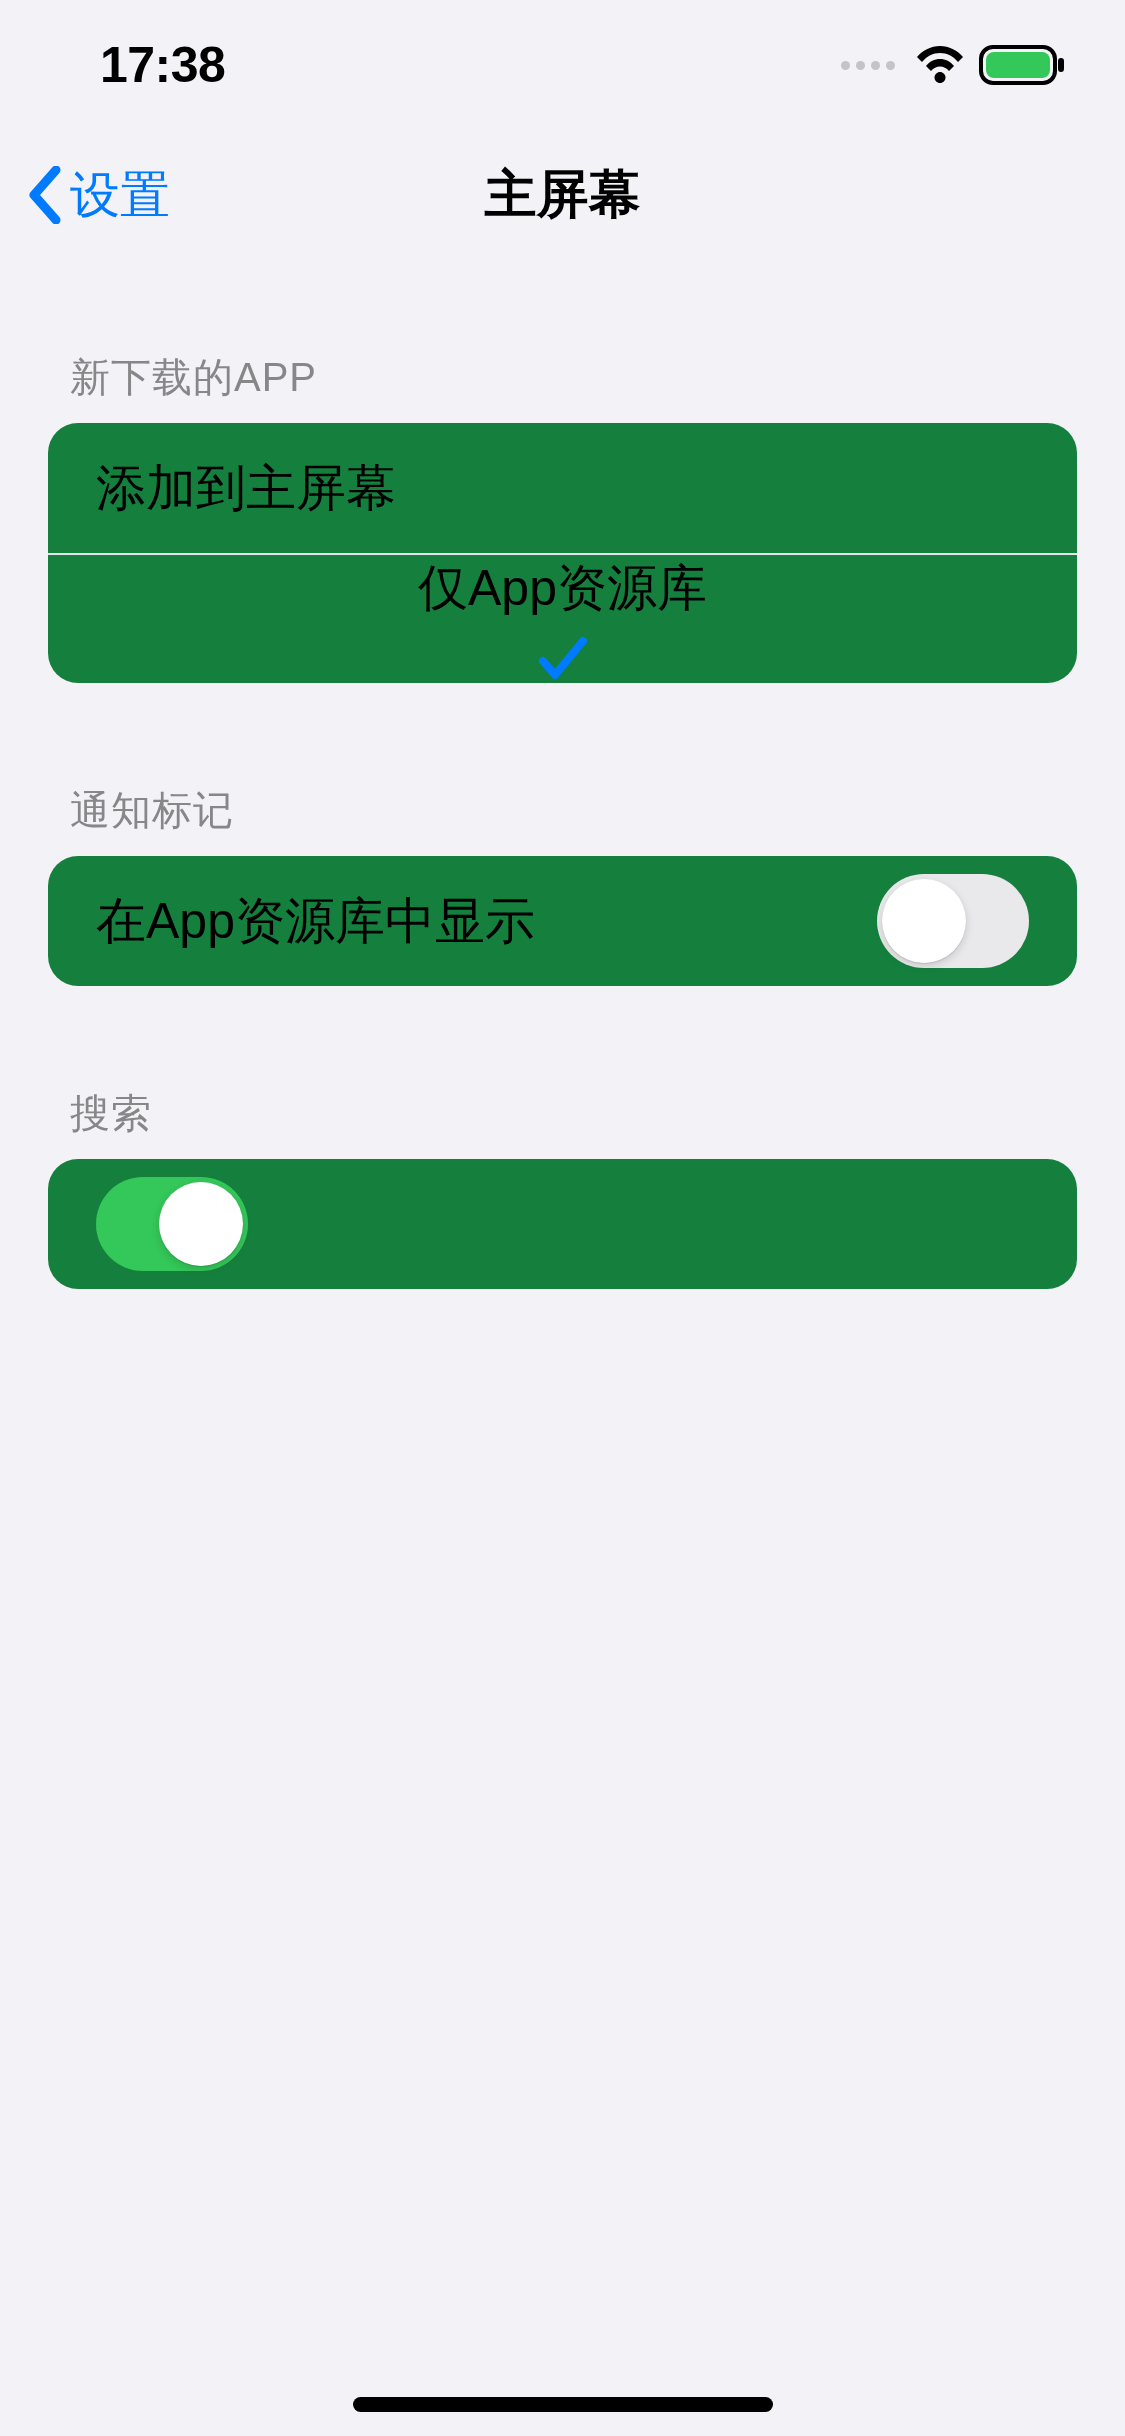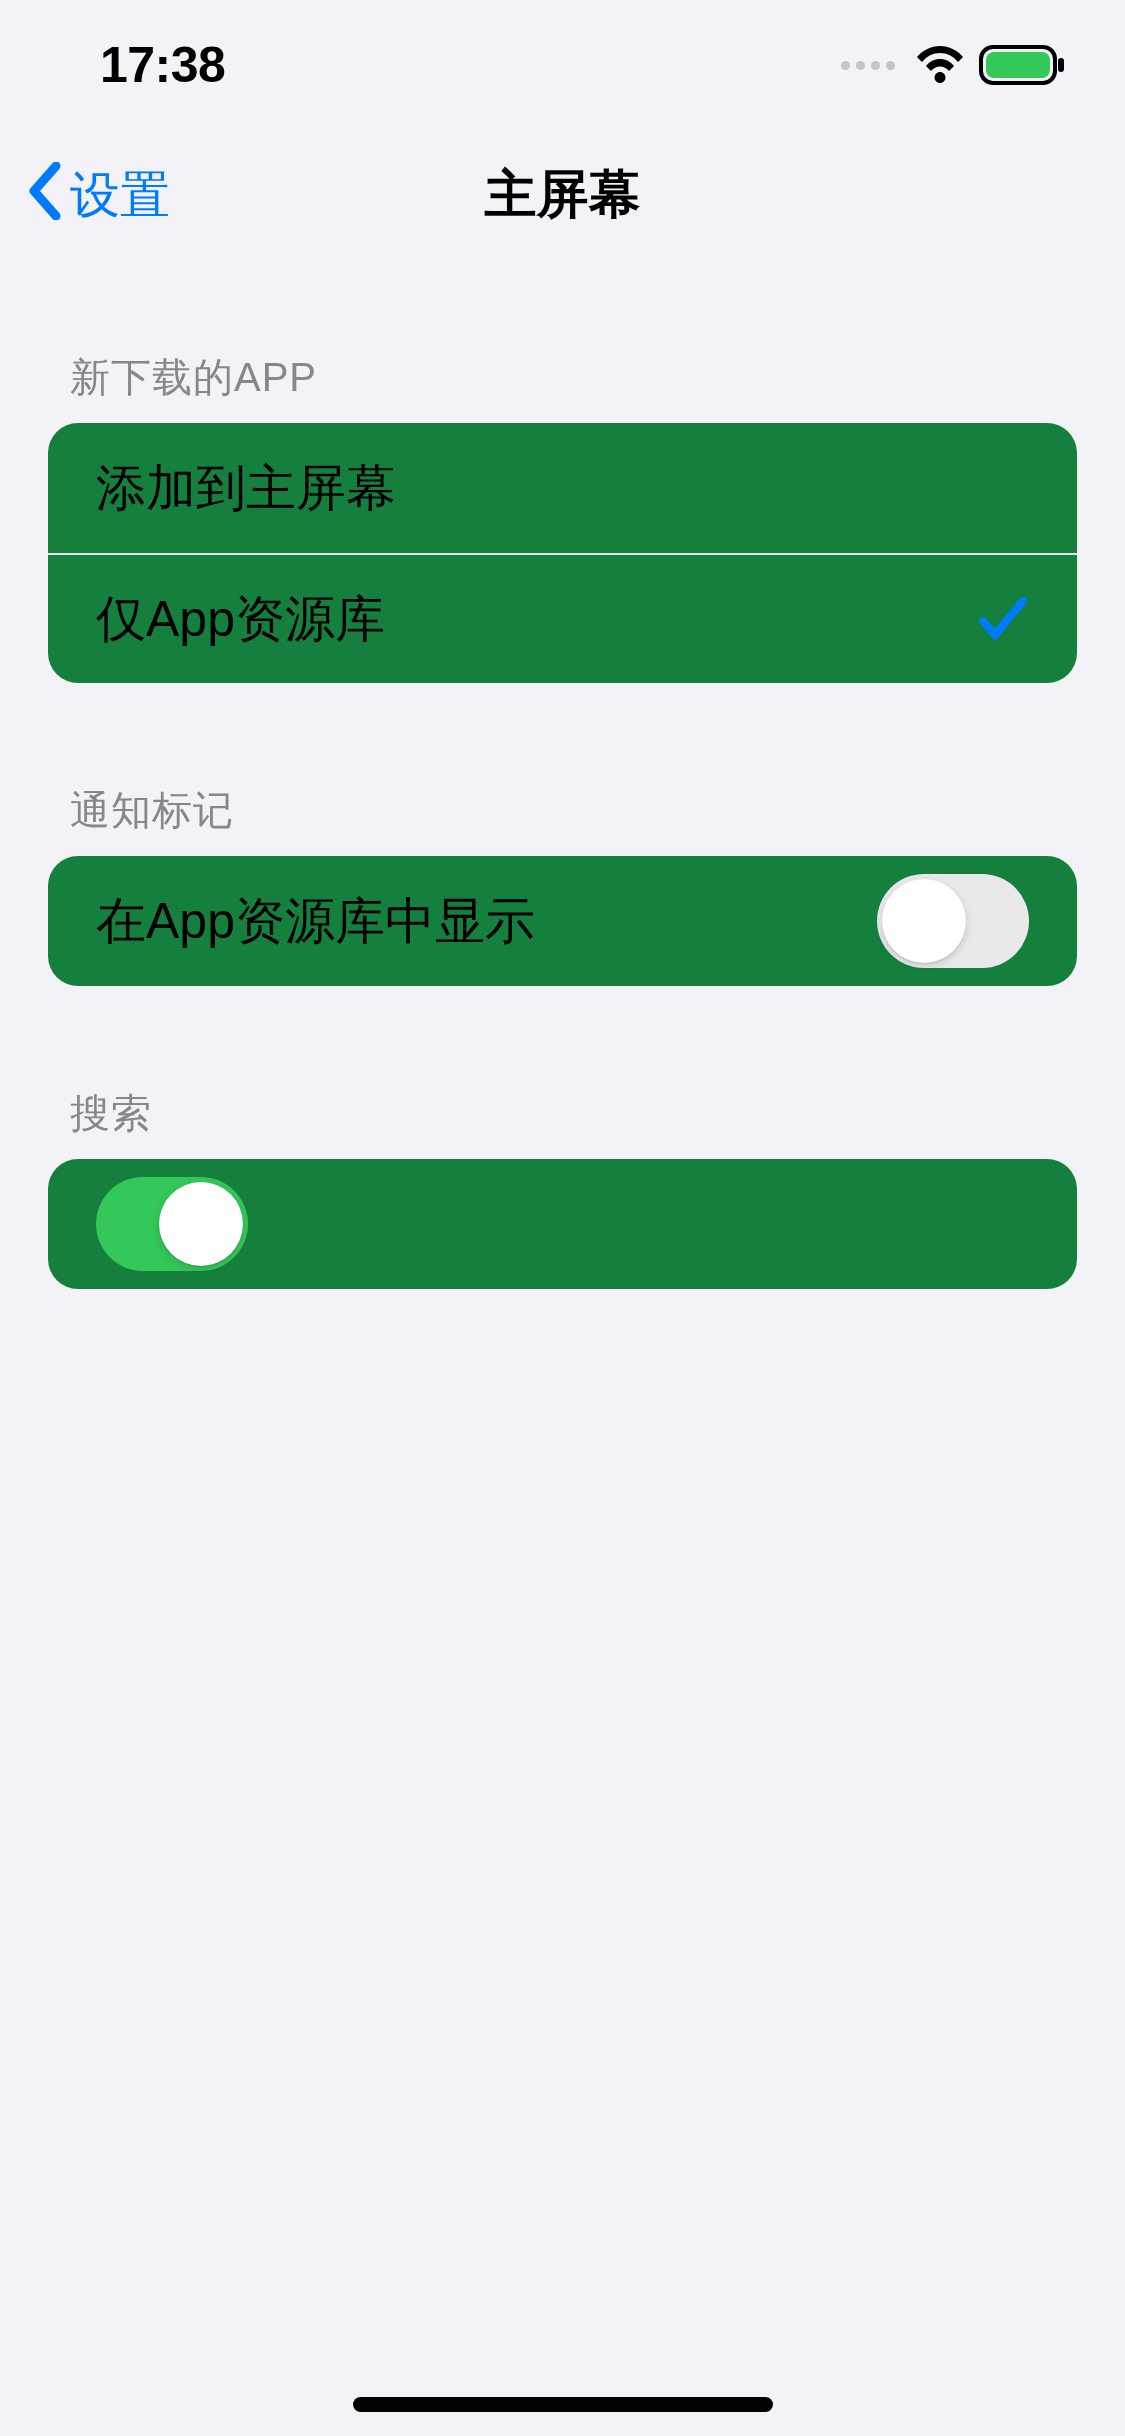--- a/index.html
+++ b/index.html
@@ -53,21 +53,21 @@
     
     .nav-bar {
       height: 130px;
       display: flex;
       align-items: center;
       position: relative;
       padding: 0 30px;
     }
     .nav-back {
       display: flex;
-      align-items: flex-start;
+      align-items: center;
       color: #007aff;
       font-size: 50px;
       position: absolute;
       left: 26px;
     }
     .nav-back .chevron {
       margin-right: 8px;
     }
     .nav-back .chevron svg { display: block; }
     .nav-title {
@@ -98,20 +98,21 @@
       display: flex;
       align-items: center;
       justify-content: space-between;
       height: 130px;
       padding: 0 48px;
       font-size: 50px;
       color: #000;
     }
     .row + .row {
       border-top: 2px solid #e5e5ea;
+      flex-direction: column;
     }
     .row .label {
       flex: 1;
     }
 
     .checkmark {
       color: #007aff;
     }
     .checkmark svg { display: block; }
 

